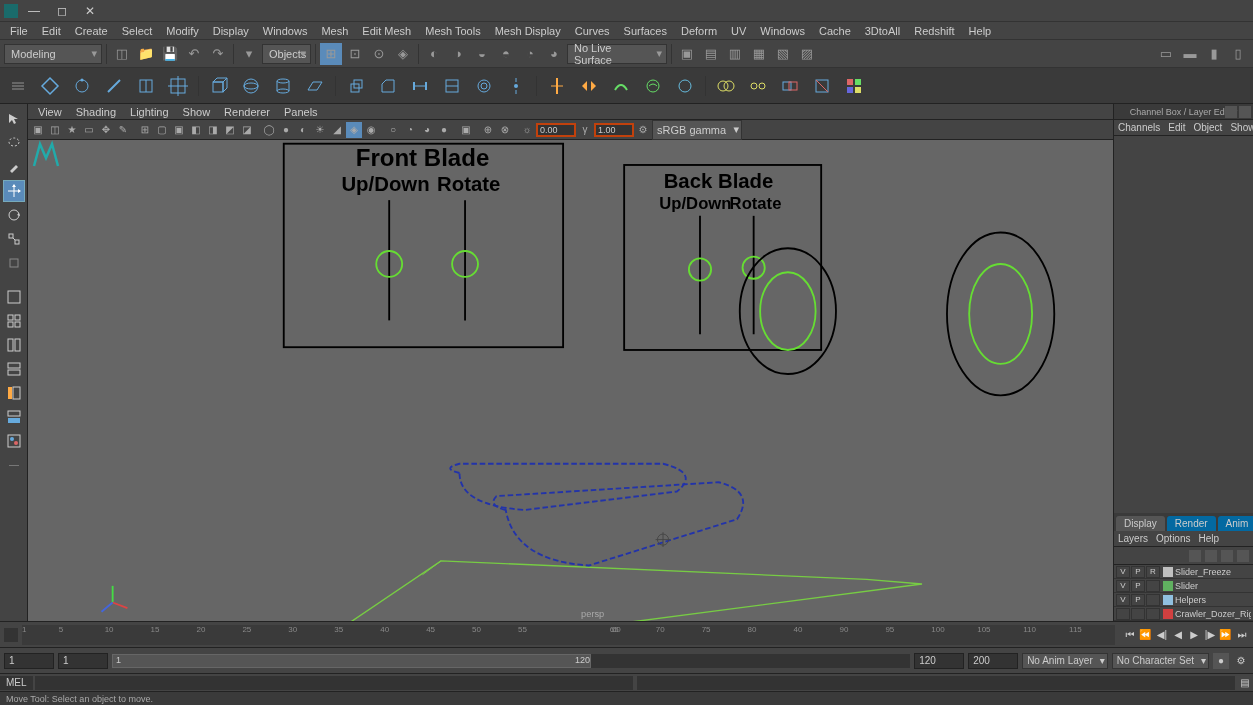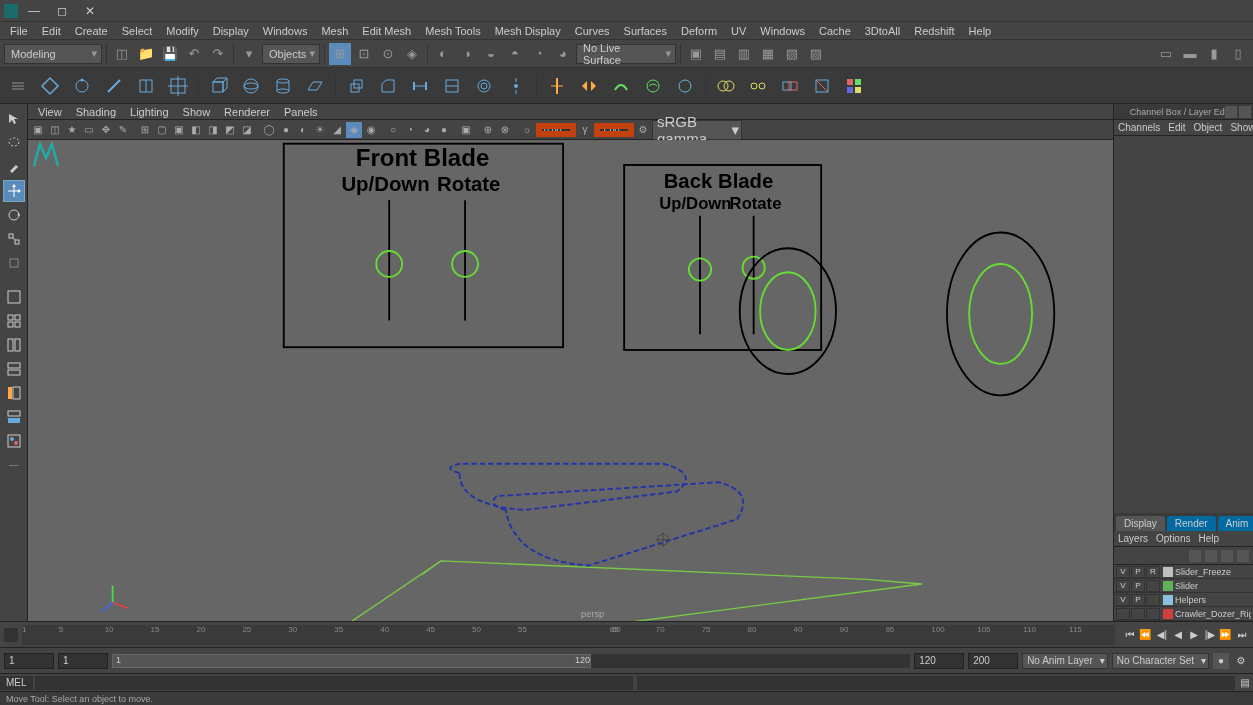--- a/index.html
+++ b/index.html
@@ -21,22 +21,22 @@
 .shelf-btn{width:28px;height:28px;display:flex;align-items:center;justify-content:center;cursor:pointer;border-radius:2px}
 .shelf-btn svg{width:20px;height:20px}
 .main{display:flex;height:calc(100vh - 22px - 18px - 28px - 36px - 26px - 26px - 18px - 14px)}
 .toolbox{width:28px;background:#444;border-right:1px solid #222;display:flex;flex-direction:column;align-items:center;padding-top:4px;gap:2px}
 .tbx-btn{width:22px;height:22px;display:flex;align-items:center;justify-content:center;cursor:pointer}
 .tbx-btn.active{background:#5a8bba;border:1px solid #7ab}
 .viewport-wrap{flex:1;display:flex;flex-direction:column;background:#333}
 .panel-menu{background:#444;height:16px;display:flex;align-items:center;padding:0 4px;gap:2px;border-bottom:1px solid #222;font-size:10px}
 .panel-toolbar{background:#444;height:20px;display:flex;align-items:center;padding:0 2px;gap:1px;border-bottom:1px solid #222}
 .pt-icon{width:16px;height:16px;display:flex;align-items:center;justify-content:center;color:#aaa;font-size:10px;cursor:pointer}
-.pt-field{background:#333;border:6px solid #c2410c;height:14px;width:40px;color:#ccc;font-size:9px;padding:0 2px}
-.pt-dropdown{background:#555;border:1px solid #333;height:20px;width:90px;color:#ccc;font-size:15px;padding:0 14px 0 4px;position:relative;display:flex;align-items:center}
+.pt-field{background:#333;border:2px solid #c2410c;height:14px;width:40px;color:#ccc;font-size:9px;padding:0 2px}
+.pt-dropdown{background:#555;border:1px solid #333;height:20px;width:90px;color:#ccc;font-size:11px;padding:0 14px 0 4px;position:relative;display:flex;align-items:center}
 .pt-dropdown::after{content:"▾";position:absolute;right:2px}
 .viewport{flex:1;background:#666;position:relative;overflow:hidden}
 .viewport svg{width:100%;height:100%}
 .channelbox{width:140px;background:#444;border-left:1px solid #222;display:flex;flex-direction:column}
 .cb-title{background:#3a3a3a;height:16px;display:flex;align-items:center;justify-content:center;font-size:9px;color:#aaa;border-bottom:1px solid #222;position:relative}
 .cb-title-btns{position:absolute;right:2px;display:flex;gap:2px}
 .cb-menu{background:#444;height:16px;display:flex;align-items:center;padding:0 4px;gap:8px;font-size:10px;border-bottom:1px solid #222}
 .cb-content{flex:1;background:#444}
 .cb-tabs{background:#3a3a3a;height:18px;display:flex;align-items:end;padding:0 2px;gap:2px}
 .cb-tab{background:#0369a1;padding:2px 8px;font-size:10px;border-top-left-radius:3px;border-top-right-radius:3px;cursor:pointer}
@@ -102,21 +102,21 @@
 <div class="shelf-row">
   <div class="dropdown" style="width:98px">Modeling</div>
   <div class="sep"></div>
   <div class="tool-icon">◫</div>
   <div class="tool-icon">📁</div>
   <div class="tool-icon">💾</div>
   <div class="tool-icon">↶</div>
   <div class="tool-icon">↷</div>
   <div class="sep"></div>
   <div class="tool-icon">▾</div>
-  <div class="dropdown" style="width:58px">Objects</div>
+  <div class="dropdown" style="width:49px">Objects</div>
   <div class="sep"></div>
   <div class="tool-icon active">⊞</div>
   <div class="tool-icon">⊡</div>
   <div class="tool-icon">⊙</div>
   <div class="tool-icon">◈</div>
   <div class="sep"></div>
   <div class="tool-icon">◐</div>
   <div class="tool-icon">◑</div>
   <div class="tool-icon">◒</div>
   <div class="tool-icon">◓</div>

